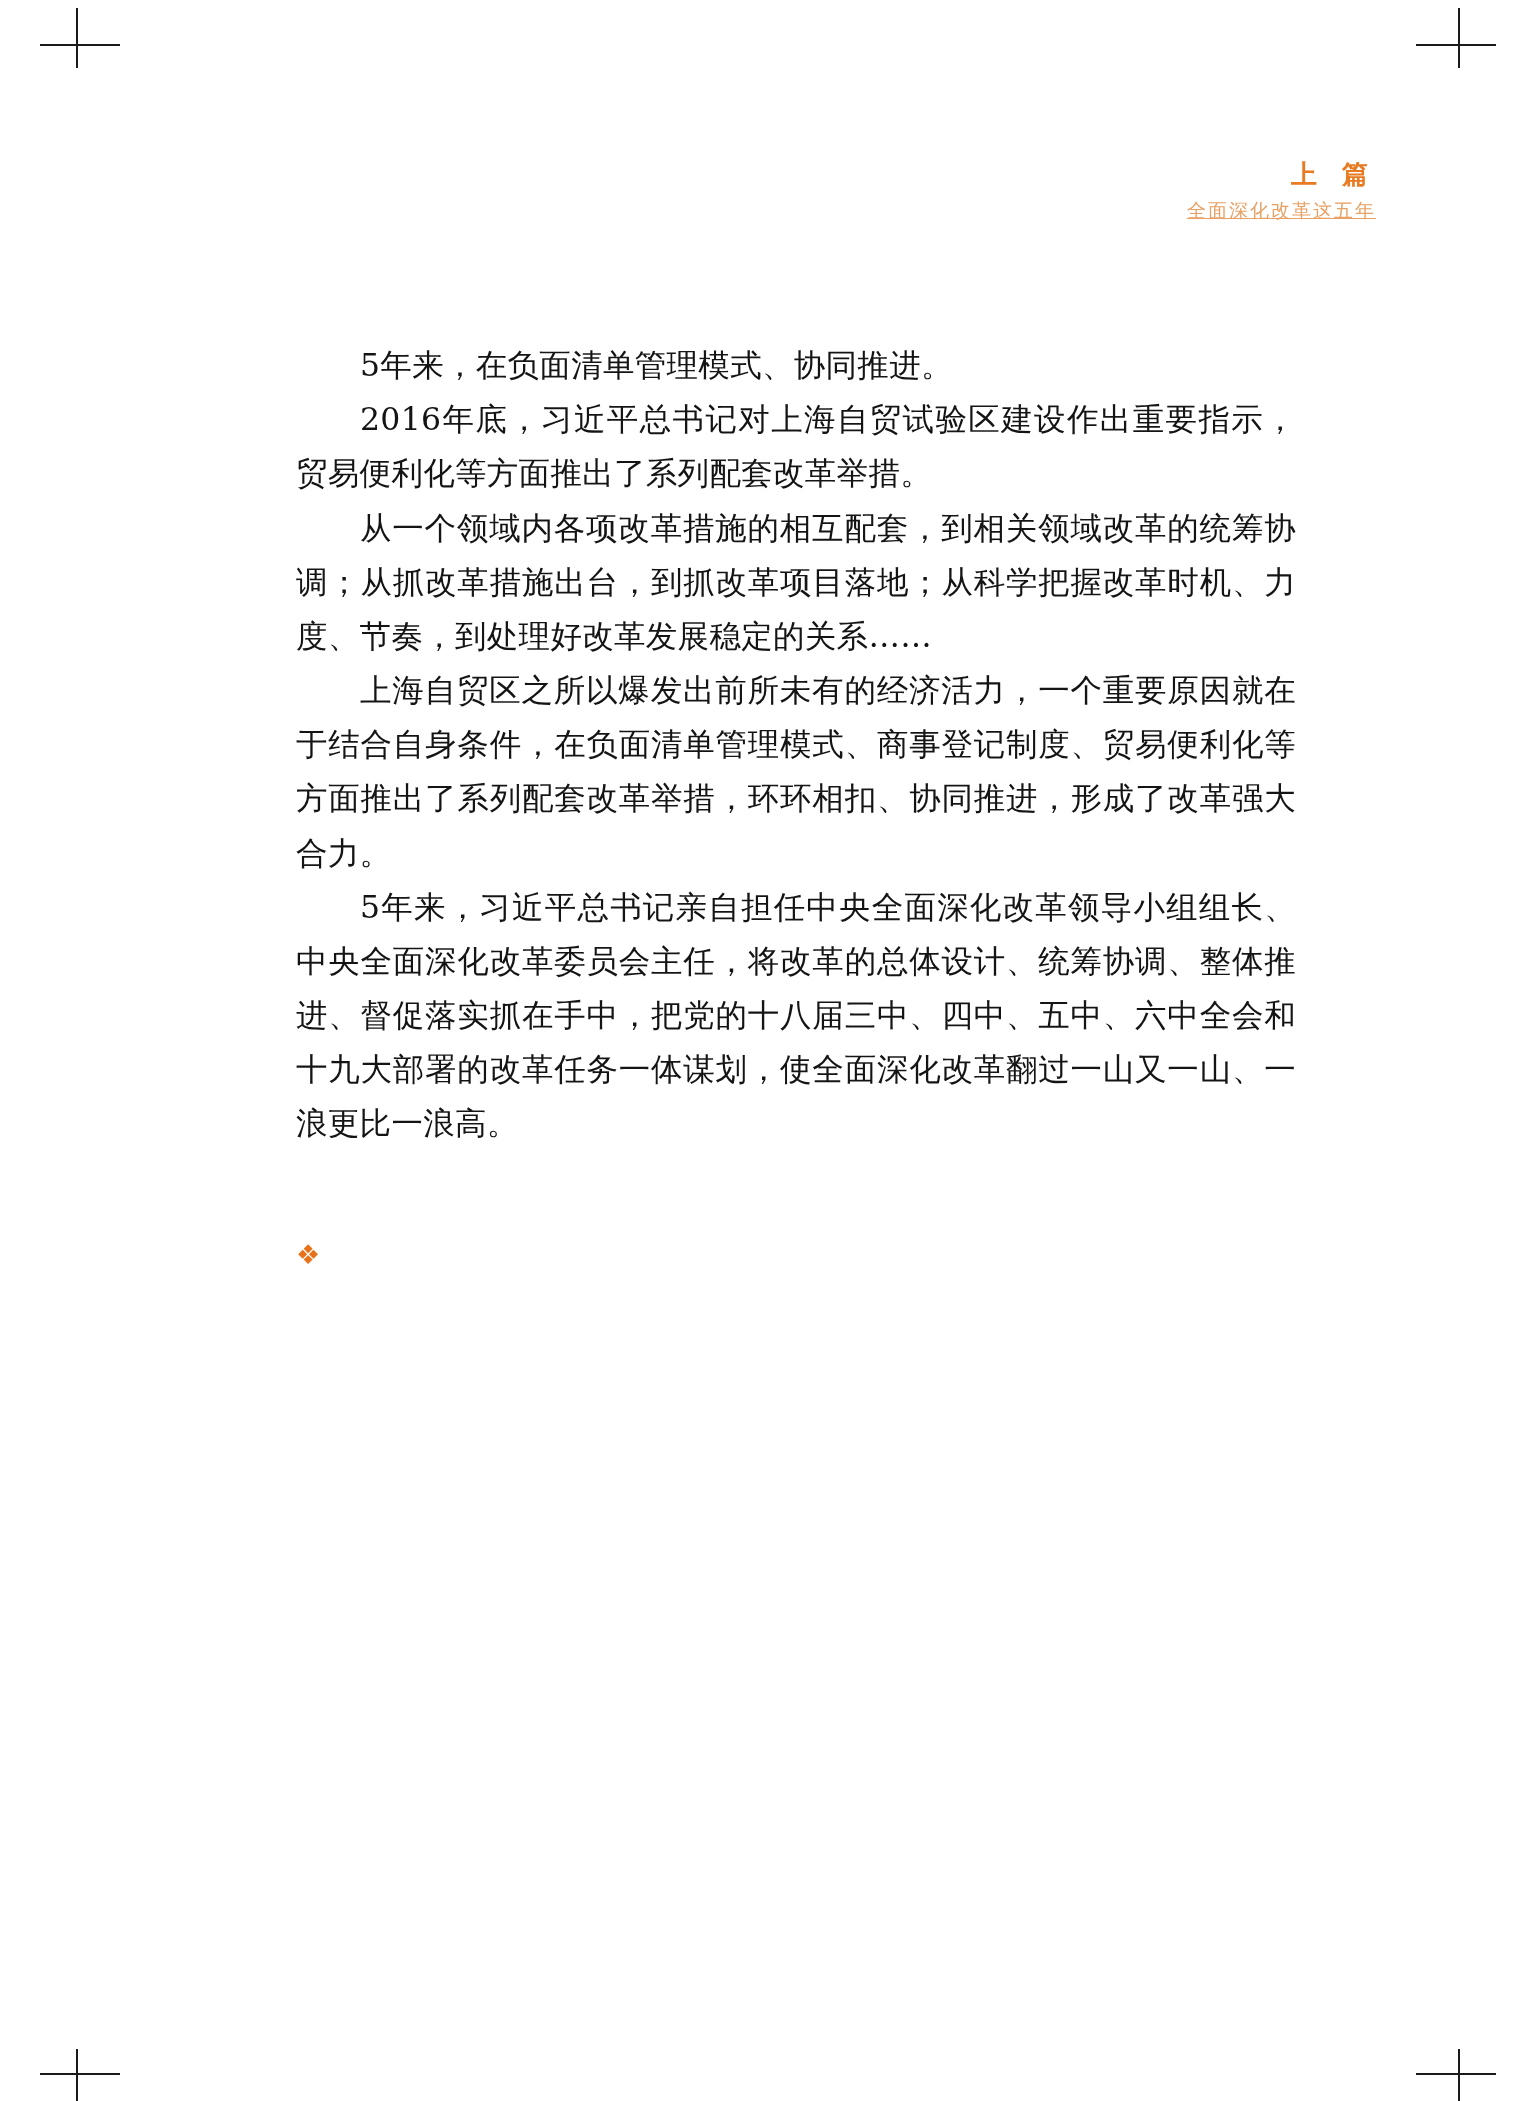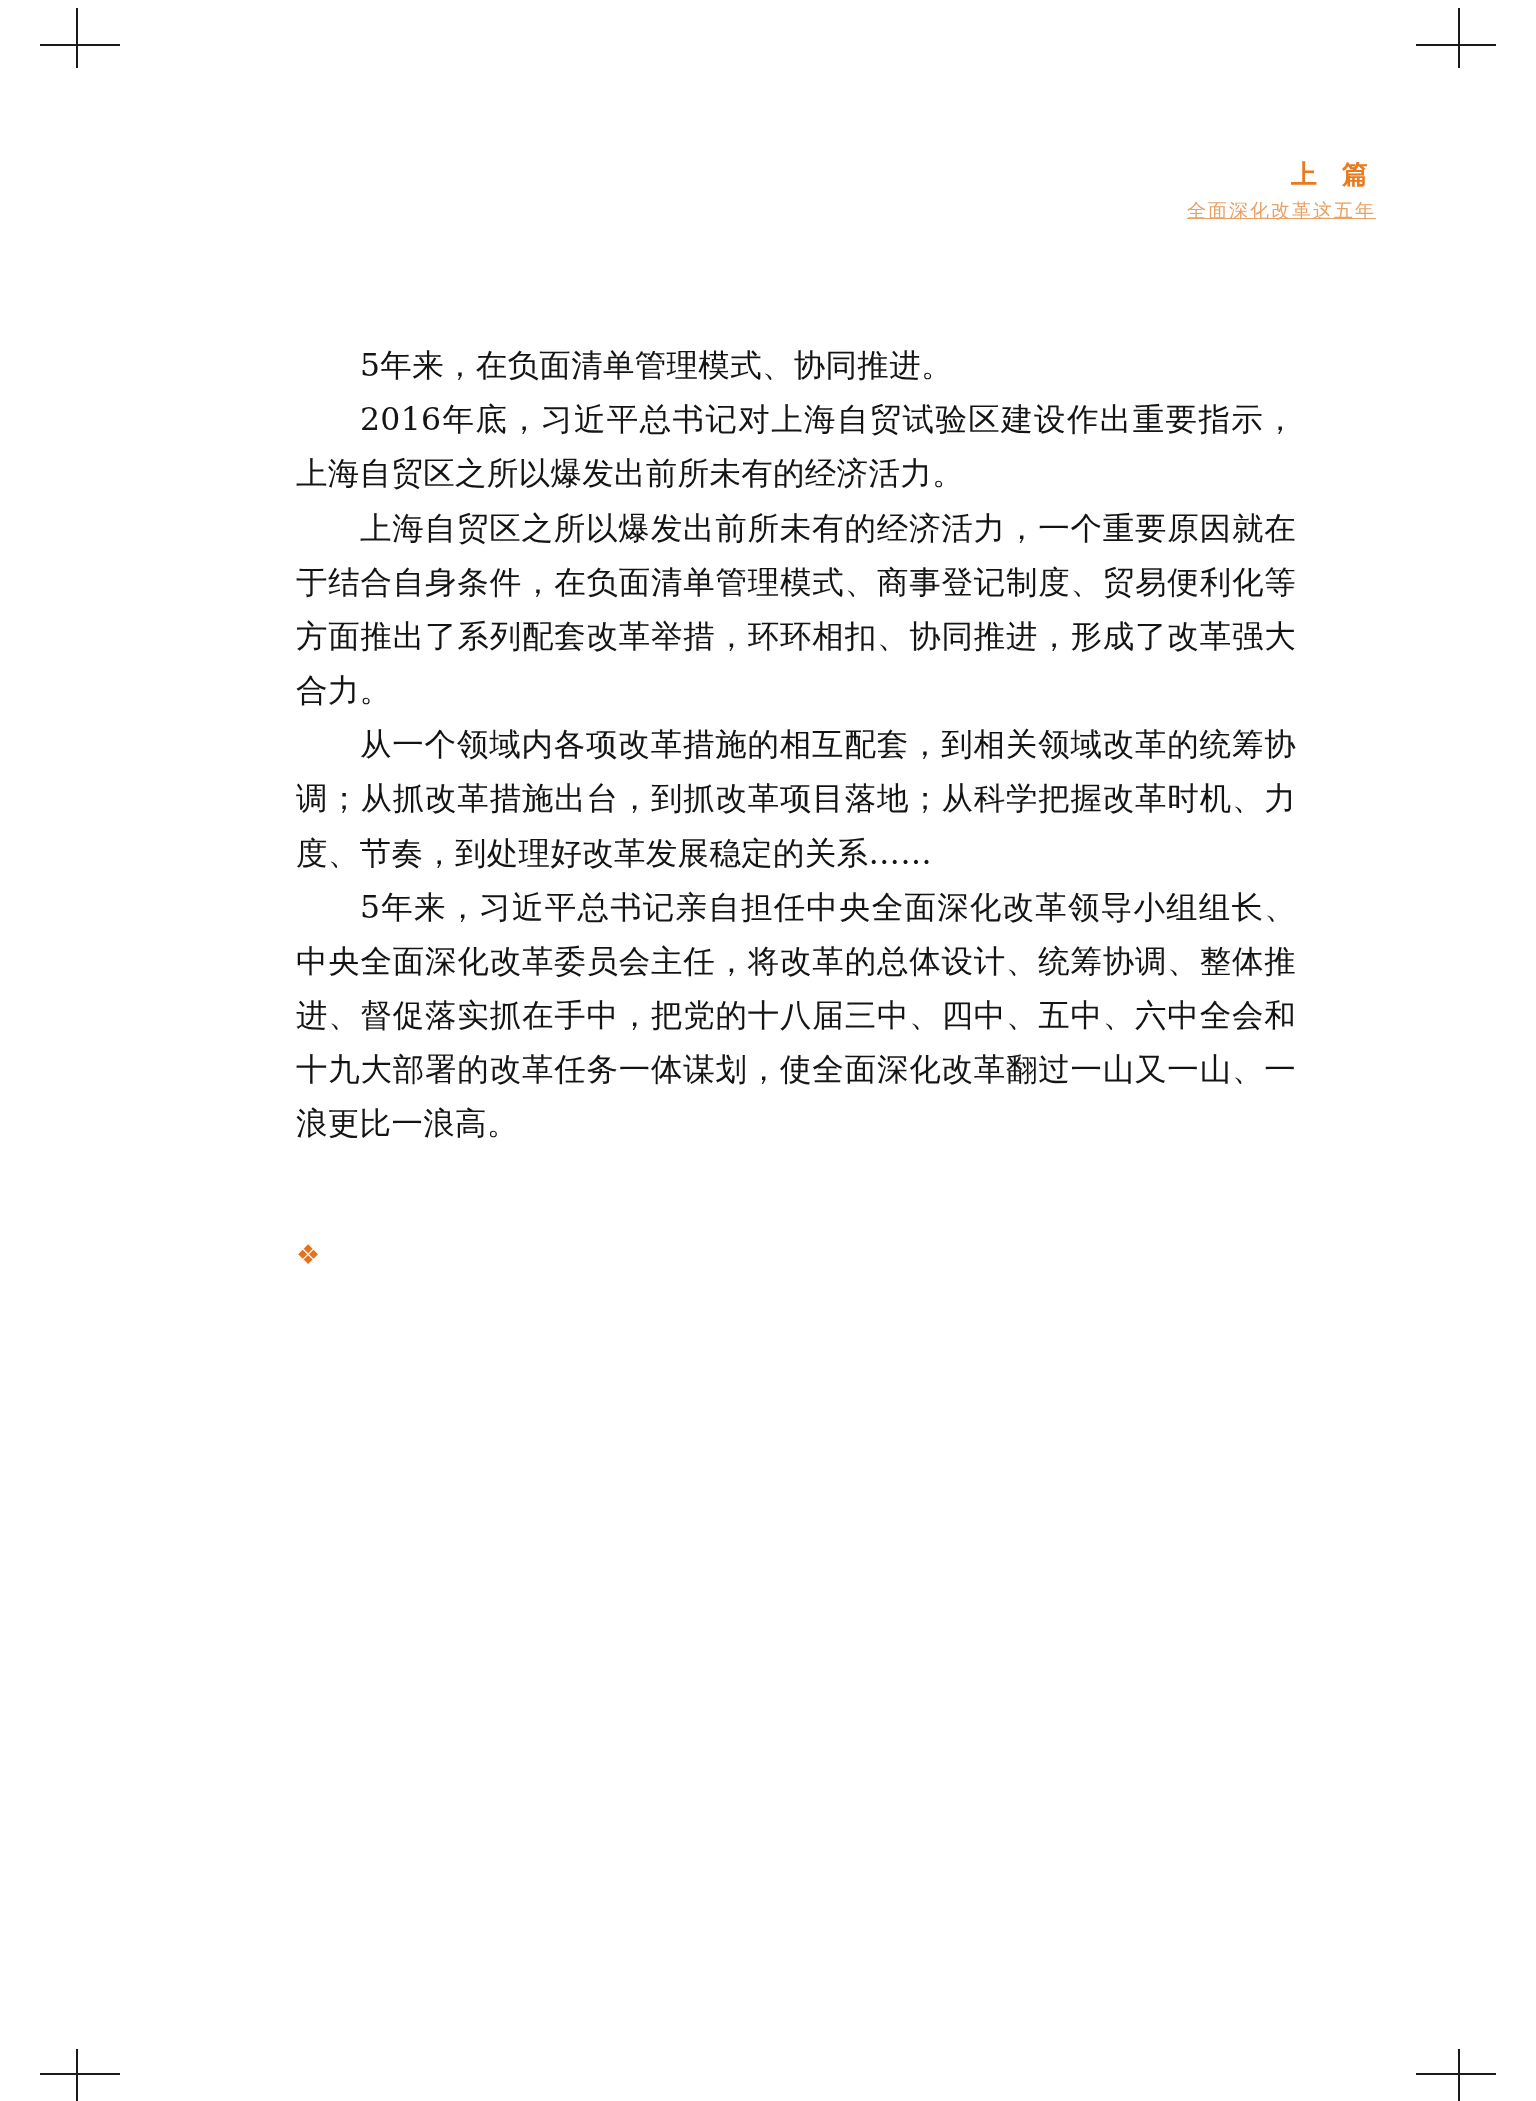--- a/index.html
+++ b/index.html
@@ -140,23 +140,23 @@
     <div class="h" style="left:0; top:24px; width:80px; height:2px;"></div>
   </div>
 
   <div class="header">
     <div class="head-main">上 篇</div>
     <div class="head-sub">全面深化改革这五年</div>
   </div>
 
   <div class="content">
     <p class="para">5年来，在负面清单管理模式、协同推进。</p>
-    <p class="para">2016年底，习近平总书记对上海自贸试验区建设作出重要指示，上海自贸区之所以爆发出前所未有的经济活力。</p>
+    <p class="para">2016年底，习近平总书记对上海自贸试验区建设作出重要指示，贸易便利化等方面推出了系列配套改革举措。</p>
+    <p class="para">从一个领域内各项改革措施的相互配套，到相关领域改革的统筹协调；从抓改革措施出台，到抓改革项目落地；从科学把握改革时机、力度、节奏，到处理好改革发展稳定的关系……</p>
     <p class="para">上海自贸区之所以爆发出前所未有的经济活力，一个重要原因就在于结合自身条件，在负面清单管理模式、商事登记制度、贸易便利化等方面推出了系列配套改革举措，环环相扣、协同推进，形成了改革强大合力。</p>
-    <p class="para">从一个领域内各项改革措施的相互配套，到相关领域改革的统筹协调；从抓改革措施出台，到抓改革项目落地；从科学把握改革时机、力度、节奏，到处理好改革发展稳定的关系……</p>
     <p class="para">5年来，习近平总书记亲自担任中央全面深化改革领导小组组长、中央全面深化改革委员会主任，将改革的总体设计、统筹协调、整体推进、督促落实抓在手中，把党的十八届三中、四中、五中、六中全会和十九大部署的改革任务一体谋划，使全面深化改革翻过一山又一山、一浪更比一浪高。</p>
 
     <div class="section-head">
       <span class="bullet">❖</span>
     </div>
 
   </div>
 
 
 </div>

